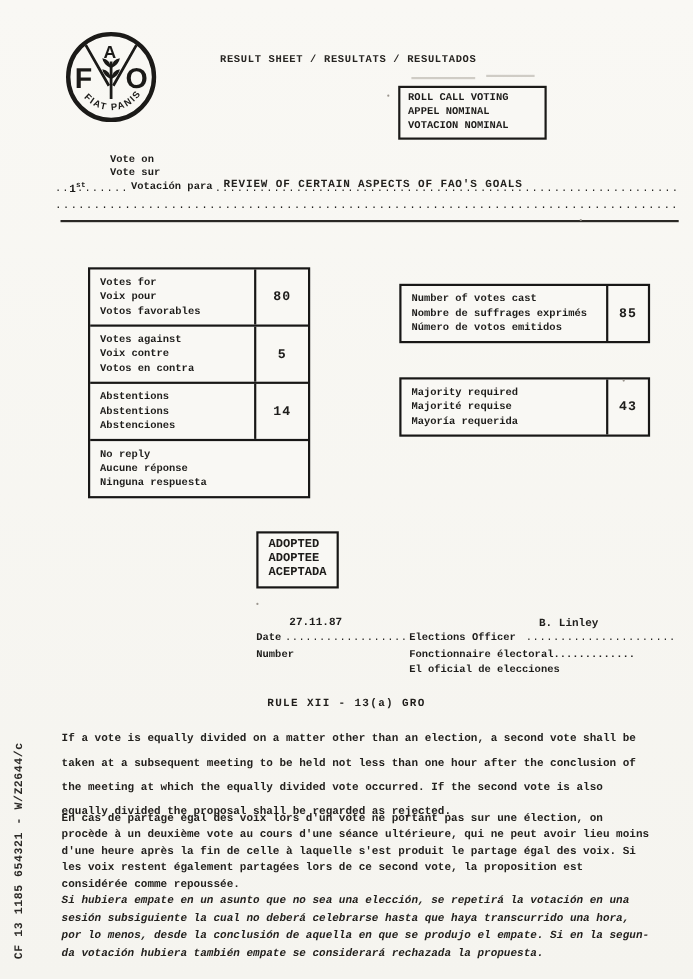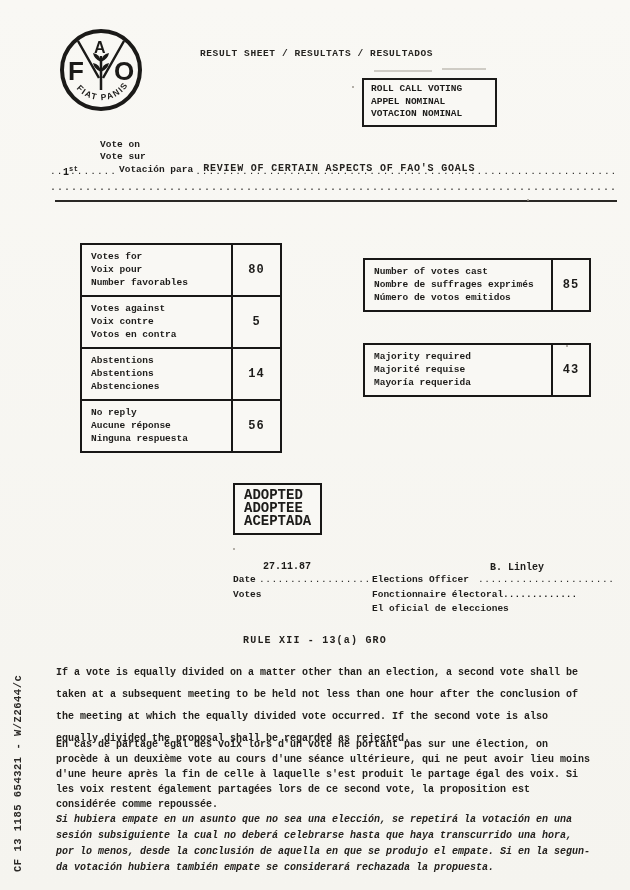--- a/index.html
+++ b/index.html
@@ -38,21 +38,21 @@
         font-size:12px;font-weight:700;letter-spacing:1px;}
 
   
   .sbox{left:363px;width:224px;border:2px solid #181716;background:#f9f8f4;display:flex;}
   .sbox .vlabel{width:177px;}
   .box-cast{top:258px;}
   .box-majority{top:343px;}
 
   
   .outcome{left:233px;top:483px;border:2px solid #181716;background:#f9f8f4;
-           padding:4px 9px 5px 9px;font-size:14px;line-height:13px;font-weight:700;}
+           padding:4px 9px 5px 9px;font-size:11px;line-height:13px;font-weight:700;}
 
   
   .sig{font-size:9.5px;font-weight:700;}
   .sigdots{overflow:hidden;white-space:nowrap;font-weight:400;letter-spacing:.5px;}
   .sigval{font-size:10px;font-weight:700;}
 
   
   .ruleheading{left:0;right:0;top:635px;text-align:center;font-size:10px;font-weight:700;letter-spacing:1.2px;color:#201e1b;}
   .para{left:56px;width:572px;font-size:10px;white-space:pre-line;color:#23211e;}
   .para-en{top:662px;line-height:22px;font-weight:700;}
@@ -110,21 +110,21 @@
     </span>
   </div>
   <div class="abs dotline">...............................................................................................</div>
   <div class="abs hrule"></div>
 
   <div class="abs vtable">
     <div class="vrow">
       <div class="vlabel">
         <div>Votes for</div>
         <div>Voix pour</div>
-        <div>Number favorables</div>
+        <div>Votos favorables</div>
       </div>
       <div class="vval">80</div>
     </div>
     <div class="vrow">
       <div class="vlabel">
         <div>Votes against</div>
         <div>Voix contre</div>
         <div>Votos en contra</div>
       </div>
       <div class="vval">5</div>
@@ -136,21 +136,20 @@
         <div>Abstenciones</div>
       </div>
       <div class="vval">14</div>
     </div>
     <div class="vrow">
       <div class="vlabel">
         <div>No reply</div>
         <div>Aucune réponse</div>
         <div>Ninguna respuesta</div>
       </div>
-      <div class="vval">56</div>
     </div>
   </div>
 
   <div class="abs sbox box-cast">
     <div class="vlabel">
       <div>Number of votes cast</div>
       <div>Nombre de suffrages exprimés</div>
       <div>Número de votos emitidos</div>
     </div>
     <div class="vval">85</div>
@@ -170,21 +169,21 @@
     <div>ADOPTEE</div>
     <div>ACEPTADA</div>
   </div>
 
   <div class="abs sig nowrap" style="left:233px;top:574px;">Date</div>
   <div class="abs sigval nowrap" style="left:263px;top:561px;">27.11.87</div>
   <div class="abs sig sigdots" style="left:259px;top:574px;width:112px;">..................</div>
   <div class="abs sig nowrap" style="left:372px;top:574px;">Elections Officer</div>
   <div class="abs sigval nowrap" style="left:490px;top:562px;">B. Linley</div>
   <div class="abs sig sigdots" style="left:478px;top:574px;width:138px;">..........................</div>
-  <div class="abs sig nowrap" style="left:233px;top:589px;">Votes</div>
+  <div class="abs sig nowrap" style="left:233px;top:589px;">Number</div>
   <div class="abs sig nowrap" style="left:372px;top:589px;">Fonctionnaire électoral.............</div>
   <div class="abs sig nowrap" style="left:372px;top:603px;">El oficial de elecciones</div>
 
   <div class="abs ruleheading">RULE XII - 13(a) GRO</div>
   <div class="abs para para-en">If a vote is equally divided on a matter other than an election, a second vote shall be
 taken at a subsequent meeting to be held not less than one hour after the conclusion of
 the meeting at which the equally divided vote occurred. If the second vote is also
 equally divided the proposal shall be regarded as rejected.</div>
   <div class="abs para para-fr">En cas de partage égal des voix lors d'un vote ne portant pas sur une élection, on
 procède à un deuxième vote au cours d'une séance ultérieure, qui ne peut avoir lieu moins

